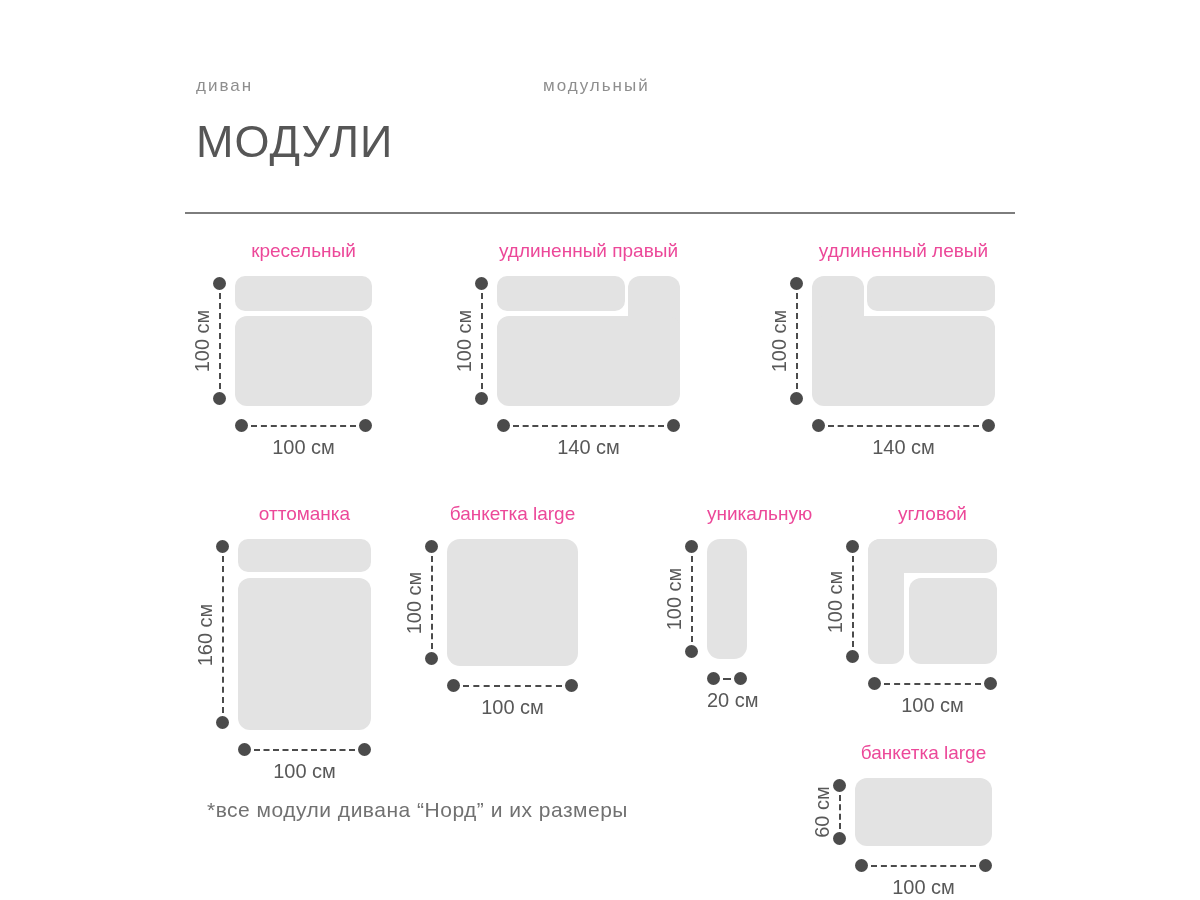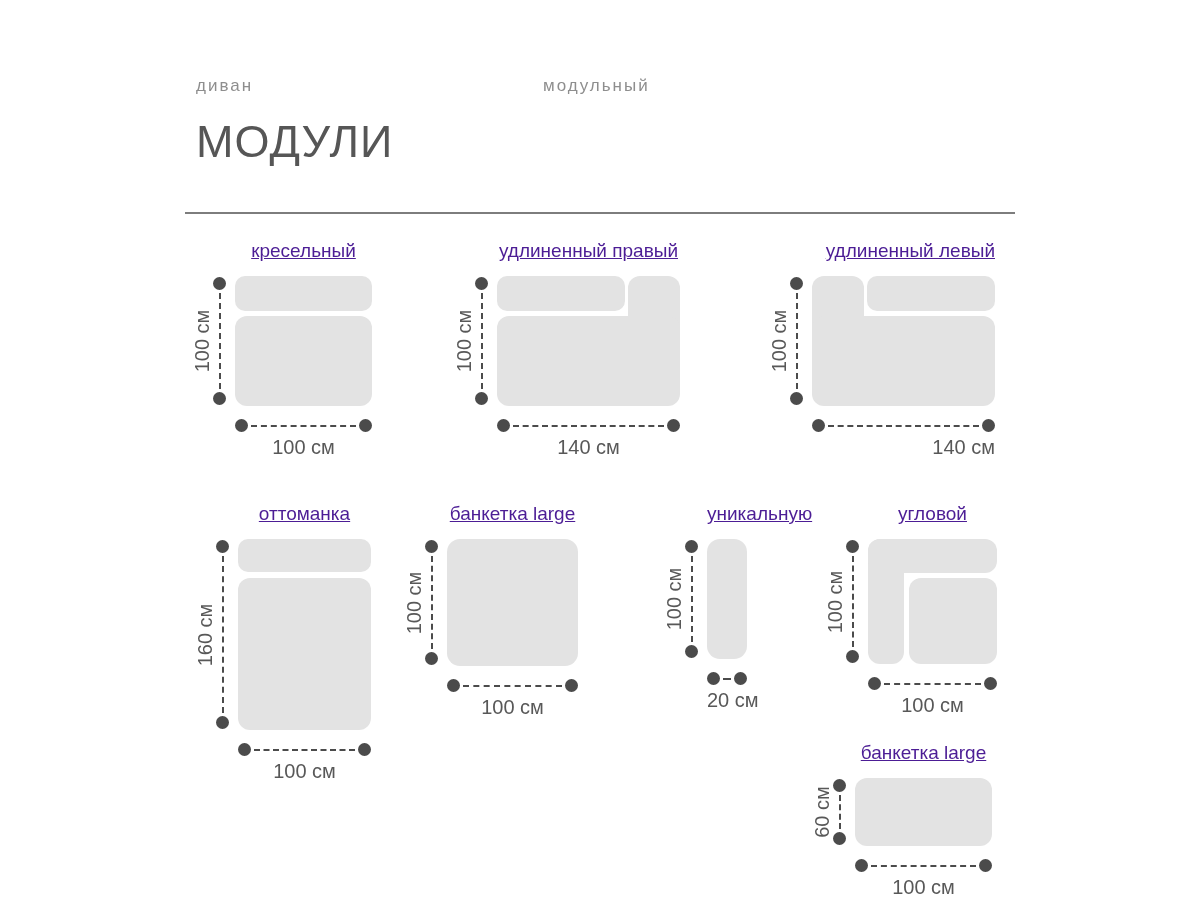--- a/index.html
+++ b/index.html
@@ -21,21 +21,21 @@
     font-size:16.5px;line-height:1.55;color:#909090;
   }
   .desc b{color:#4b4b4b;font-weight:700;}
   .divider{position:absolute;left:185px;top:172px;width:830px;height:2px;background:#7d7d7d;}
   .footnote{position:absolute;left:207px;top:758px;font-size:21px;color:#717171;letter-spacing:.5px;}
 
   
   .module{position:absolute;}
   .m-title{
     margin-left:44px;height:24px;text-align:center;white-space:nowrap;
-    font-size:19px;color:#4c1d95;margin-bottom:12px;text-decoration:underline;
+    font-size:19px;color:#ec4899;margin-bottom:12px;
   }
   .m-row{display:flex;align-items:stretch;}
   .m-vlabel{width:22px;position:relative;}
   .m-vlabel span{
     position:absolute;top:50%;left:50%;
     transform:translate(-50%,-50%) rotate(-90deg);
     white-space:nowrap;font-size:20px;color:#585858;
   }
   .m-vdim{width:13px;margin-right:9px;display:flex;flex-direction:column;align-items:center;padding:1px 0;}
   .dot{width:13px;height:13px;border-radius:50%;background:#4b4b4b;flex:none;display:block;}
@@ -56,21 +56,21 @@
   
   .m2{left:453px;top:200px;}
   .m2 .m-title,.m2 .m-hdim,.m2 .m-hlabel{width:183px;}
   .m2 .m-shape{width:183px;height:130px;}
   .m2 .back{left:0;top:0;width:128px;height:35px;border-radius:10px;}
   .m2 .col{left:131px;top:0;width:52px;height:58px;border-radius:12px 12px 0 0;}
   .m2 .seat{left:0;top:40px;width:183px;height:90px;border-radius:12px;}
 
   
   .m3{left:768px;top:200px;}
-  .m3 .m-title,.m3 .m-hdim,.m3 .m-hlabel{width:183px;text-align:right;}
+  .m3 .m-title,.m3 .m-hdim,.m3 .m-hlabel{width:183px;}
   .m3 .m-shape{width:183px;height:130px;}
   .m3 .col{left:0;top:0;width:52px;height:58px;border-radius:12px 12px 0 0;}
   .m3 .back{left:55px;top:0;width:128px;height:35px;border-radius:10px;}
   .m3 .seat{left:0;top:40px;width:183px;height:90px;border-radius:12px;}
 
   
   .m4{left:194px;top:463px;}
   .m4 .m-title,.m4 .m-hdim,.m4 .m-hlabel{width:133px;}
   .m4 .m-shape{width:133px;height:191px;}
   .m4 .back{left:0;top:0;width:133px;height:33px;border-radius:10px;}
@@ -300,14 +300,15 @@
       </div>
     </div>
     <div class="m-hdim">
       <span class="dot"></span>
         <span class="hline"></span>
         <span class="dot"></span>
     </div>
     <div class="m-hlabel">100 см</div>
   </div>
 
+  <div class="footnote">*все модули дивана “Норд” и их размеры</div>
 
 </div>
 
 </body></html>

